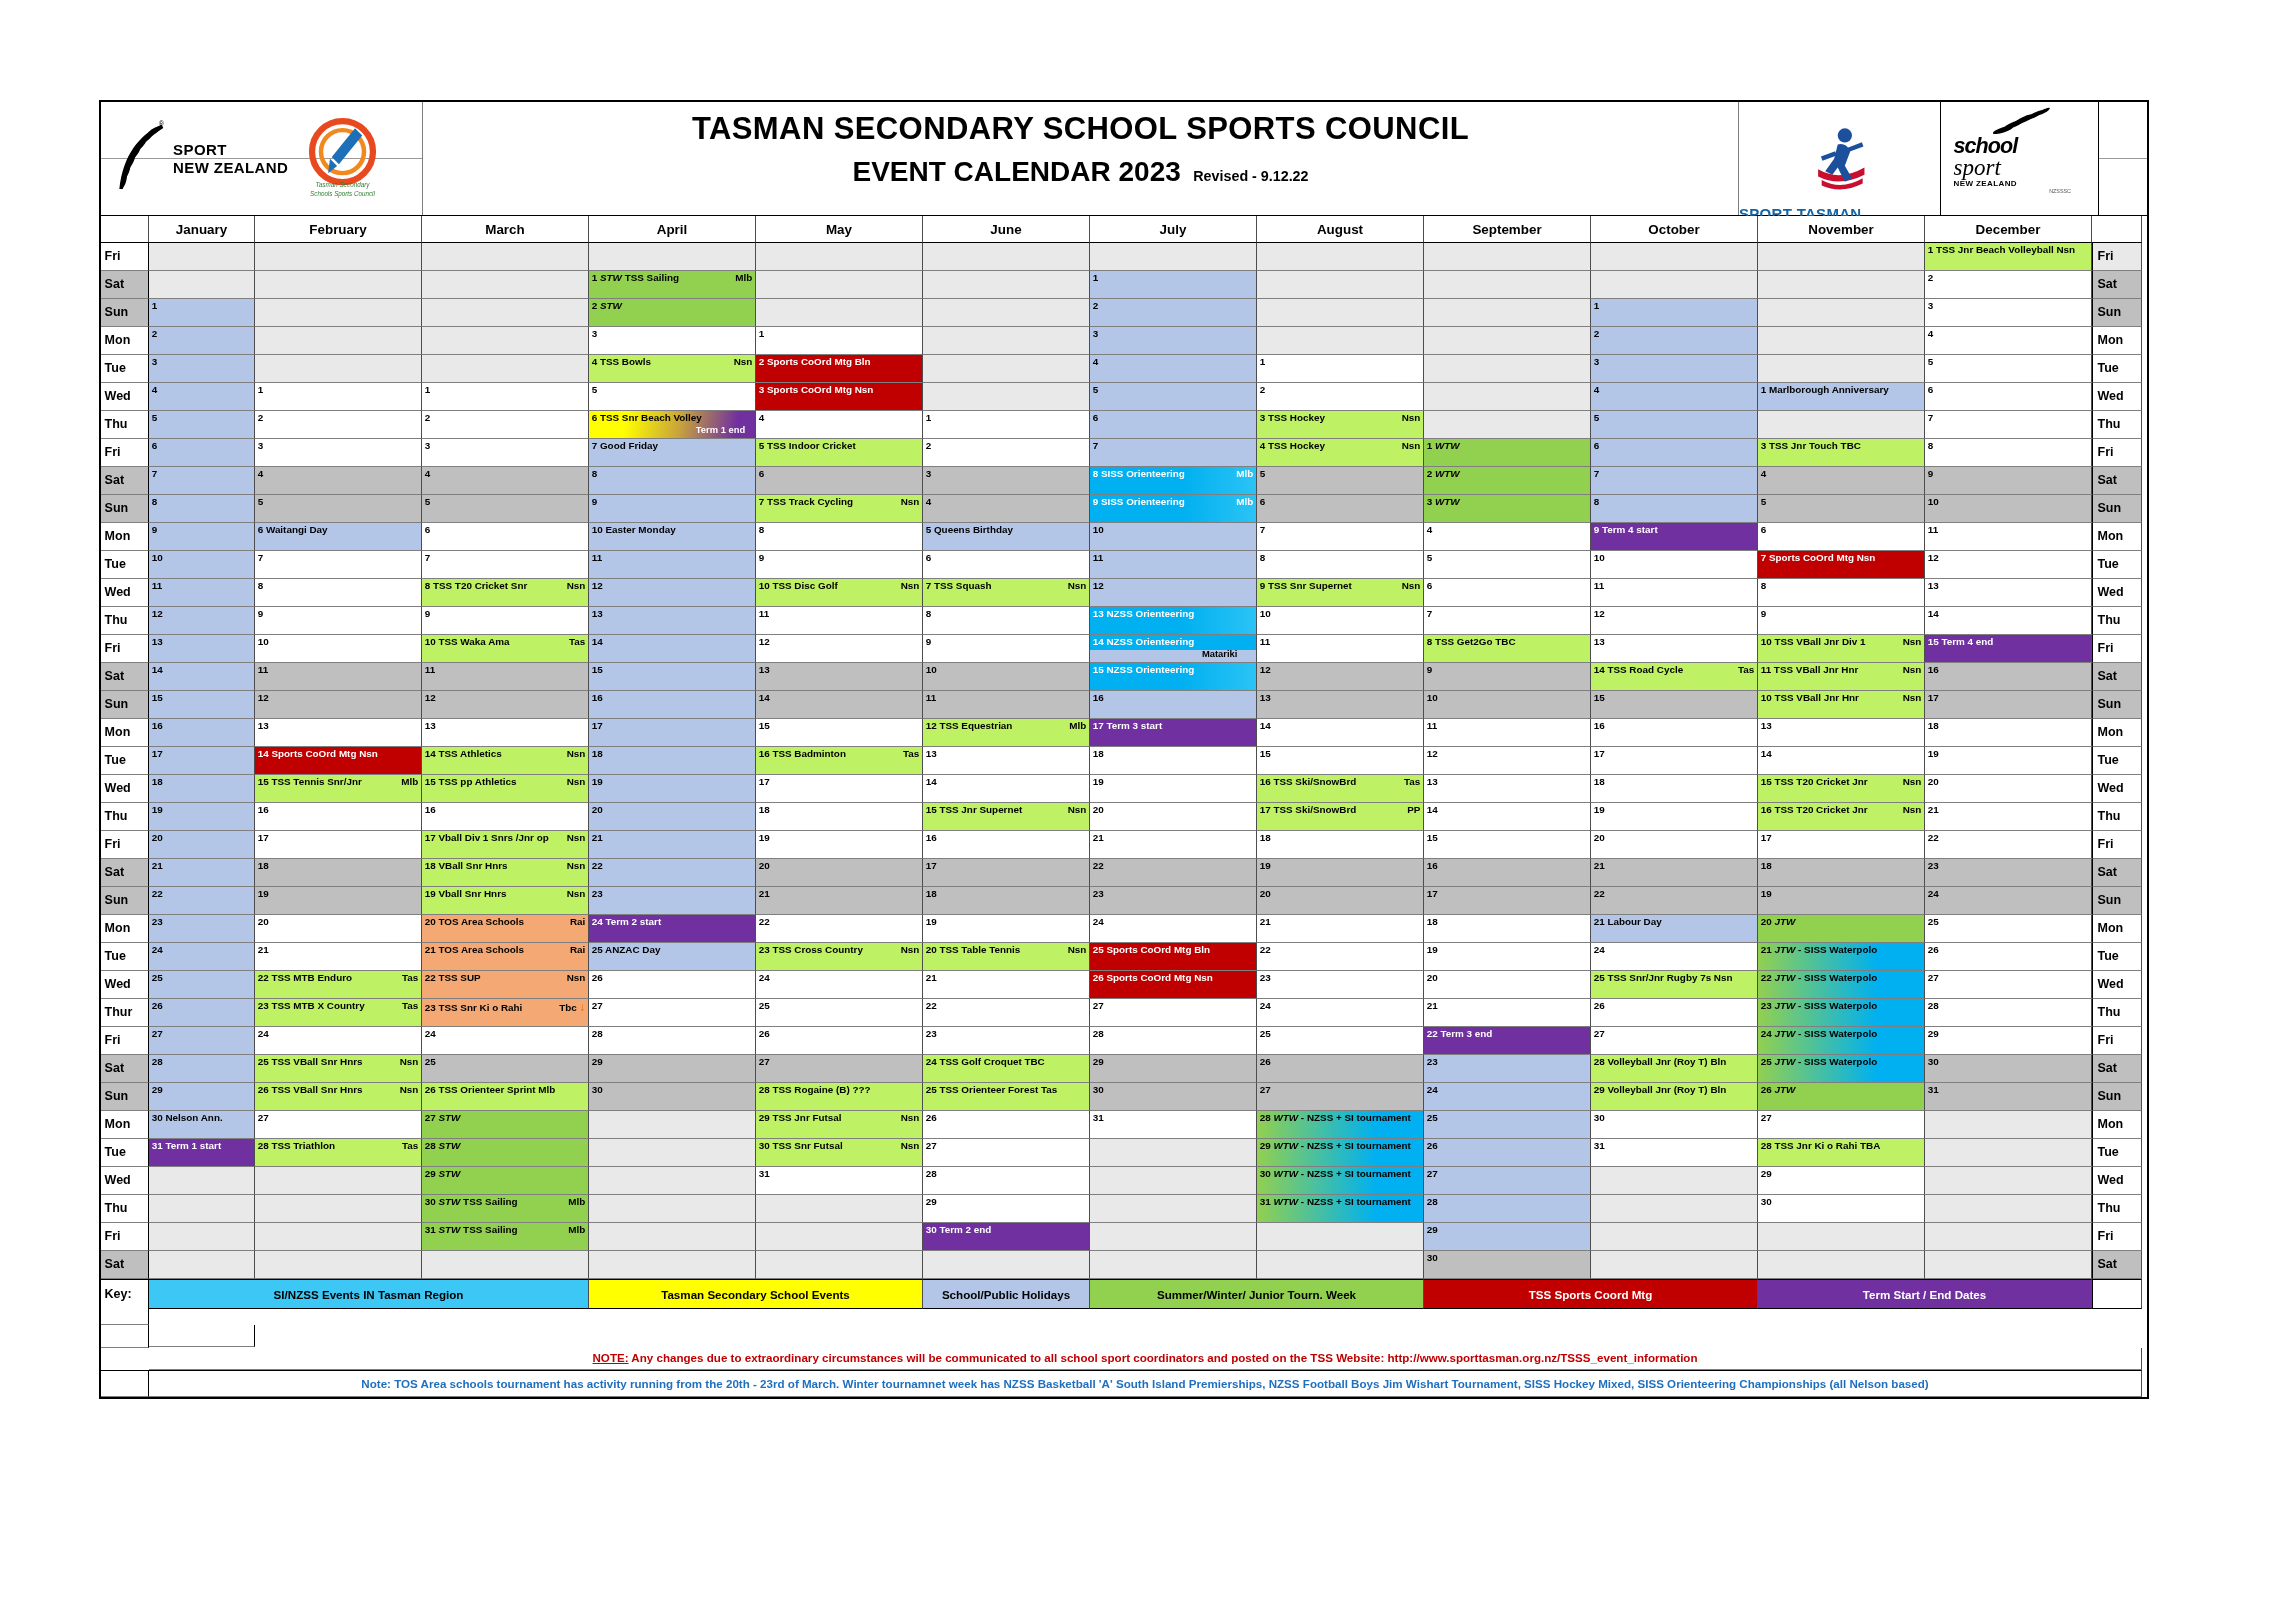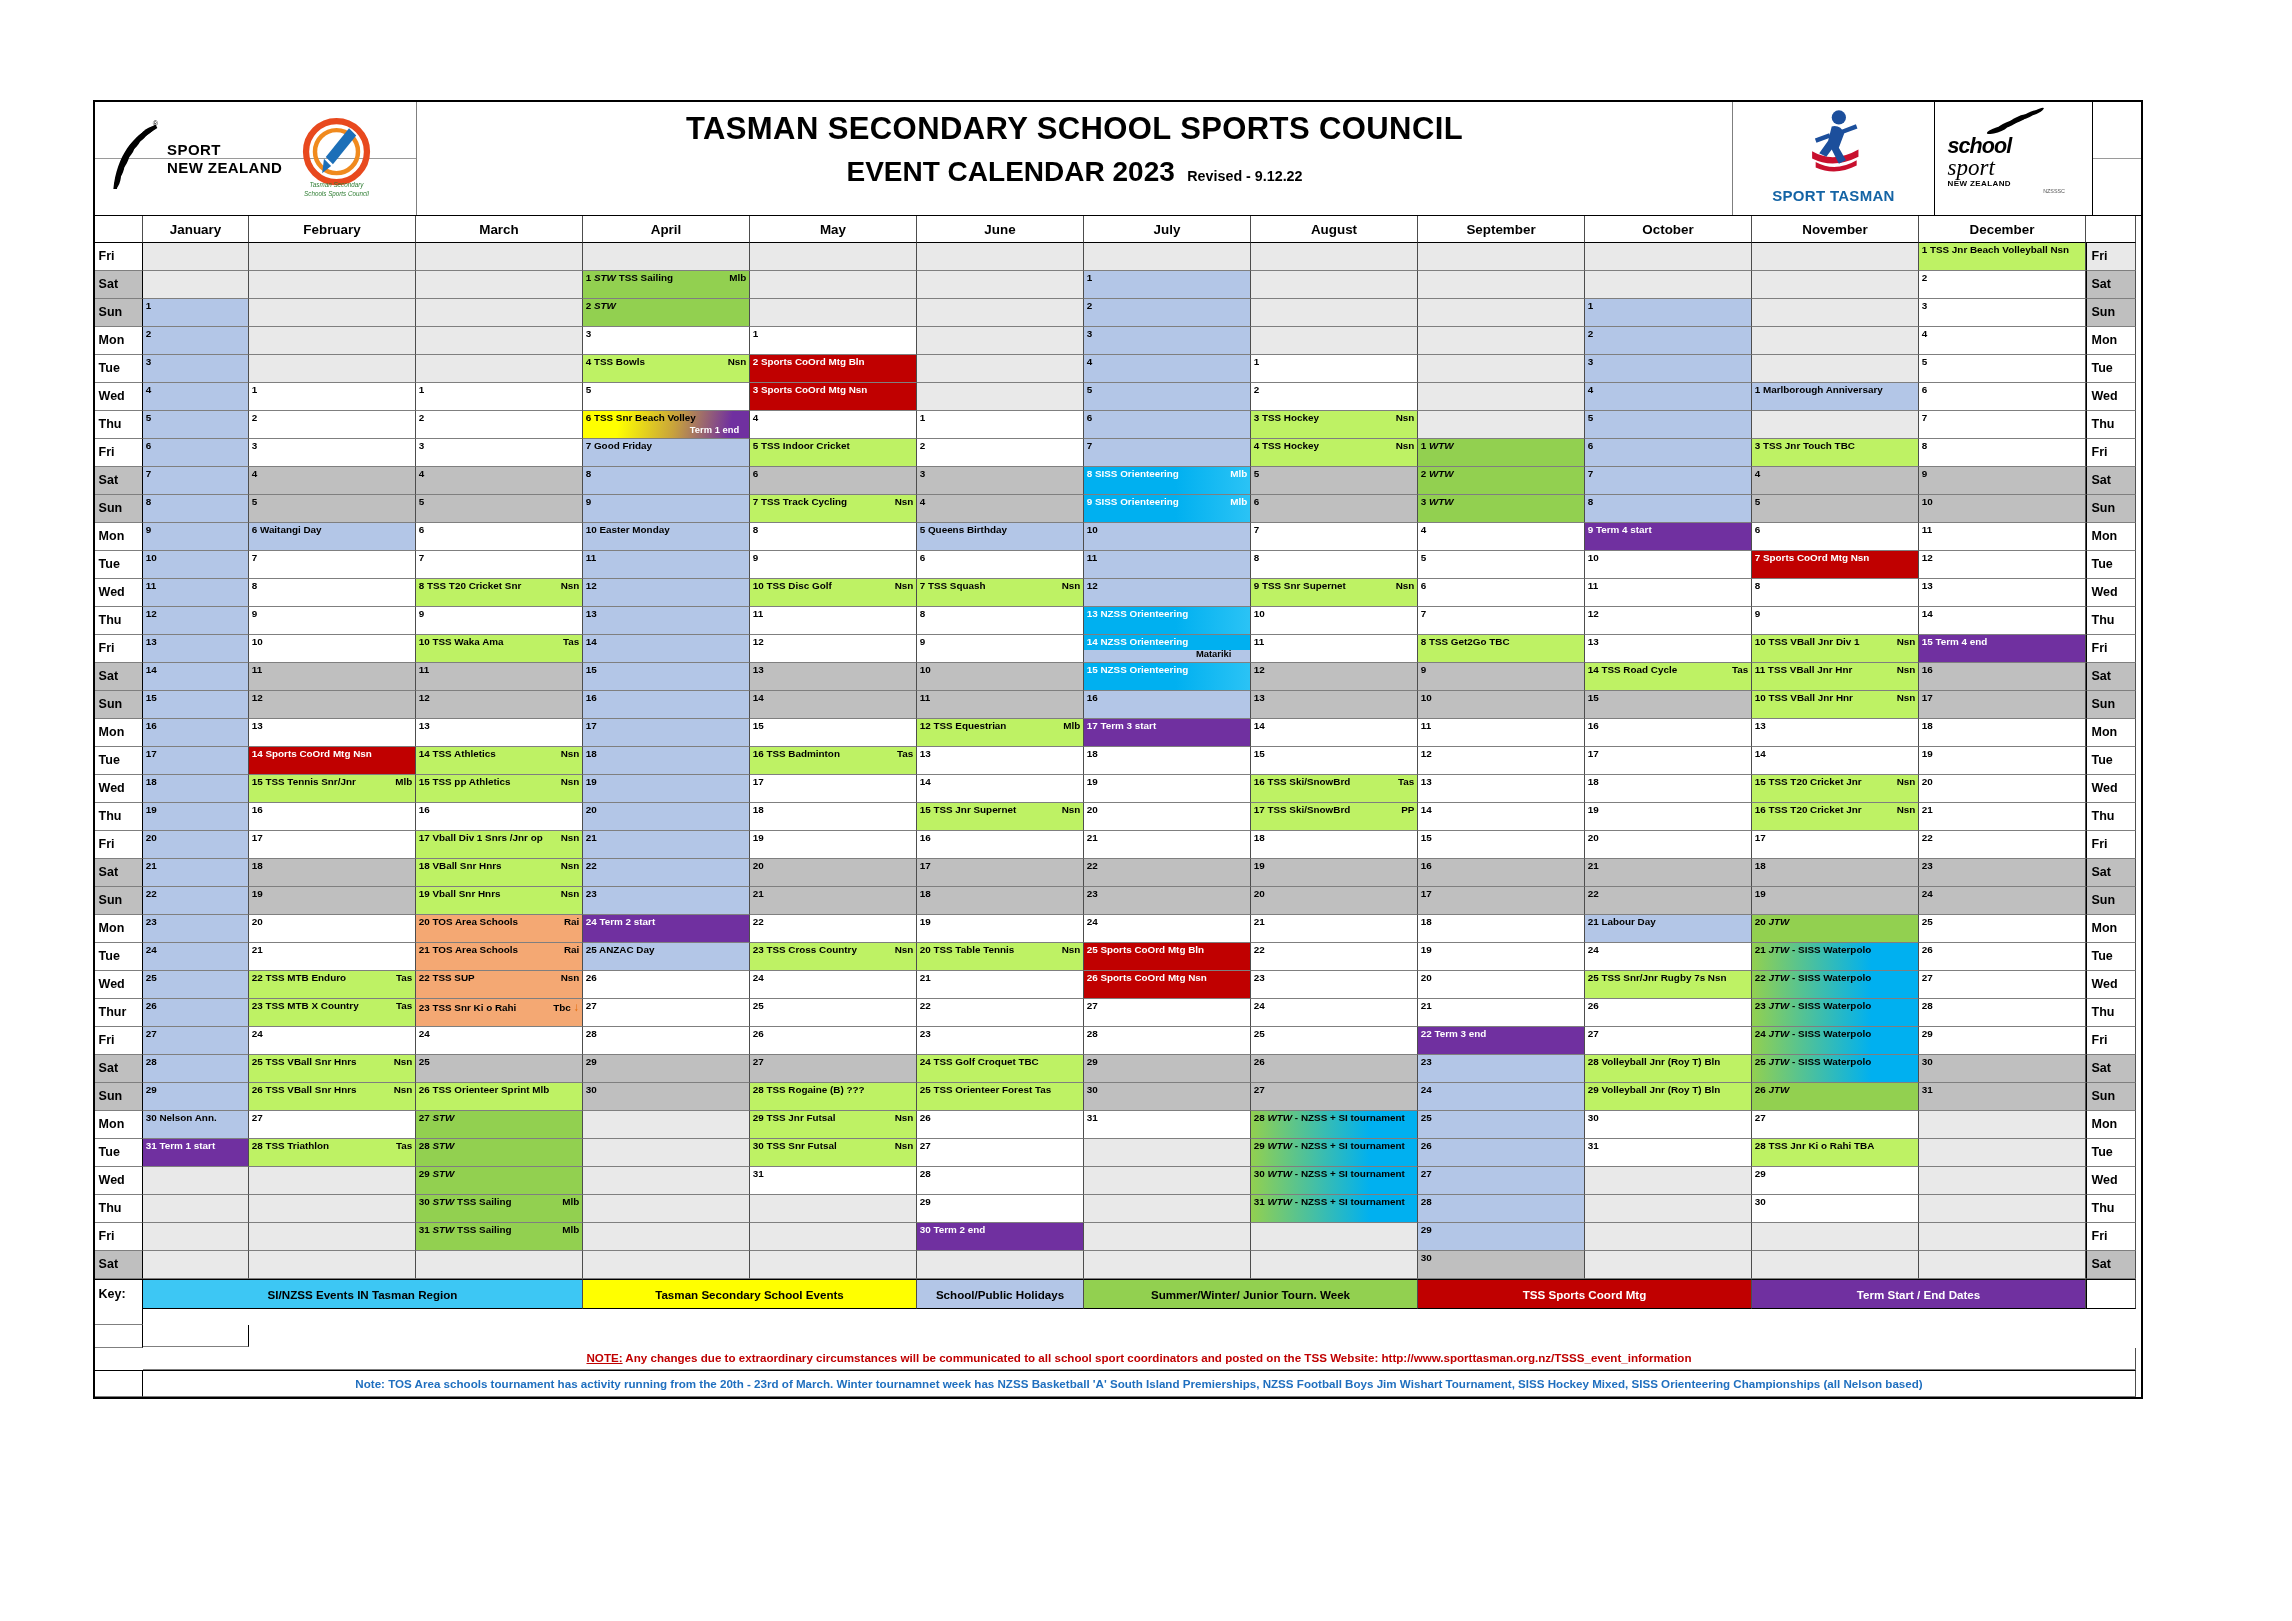--- a/index.html
+++ b/index.html
@@ -1,31 +1,31 @@
 <!DOCTYPE html>
 <html style="font-size:14.3px"><head>
 <meta charset="utf-8">
 <style>
   html,body{margin:0;padding:0;background:#fff;}
   body{width:2293px;height:1621px;position:relative;font-family:"Liberation Sans",sans-serif;-webkit-font-smoothing:antialiased;}
-  .cal{position:absolute;left:93px;top:100px;width:2046px;border:2.7px solid #000;background:#fff;}
+  .cal{position:absolute;left:99px;top:100px;width:2046px;border:2.7px solid #000;background:#fff;}
 
   
   .hband{display:flex;height:113px;border-bottom:1.8px solid #000;background:#fff;}
   .h-logos{width:322px;border-right:0.9px solid #7f7f7f;display:flex;align-items:center;gap:14.3px;padding-left:10.7px;box-sizing:border-box;position:relative;}
   .h-logos:after{content:"";position:absolute;left:0;right:0;top:56px;border-top:0.9px solid #9a9a9a;}
   .sportnz{display:flex;align-items:center;gap:5.4px;position:relative;z-index:1;background:transparent;}
   .sportnz .txt{font-weight:bold;font-size:15px;line-height:1.15;letter-spacing:0.4px;}
   .tsssc{position:relative;z-index:1;text-align:center;}
   .h-title{flex:1;text-align:center;padding-top:9px;}
   .t1{font-size:31px;font-weight:900;letter-spacing:0.4px;}
   .t2row{margin-top:9px;display:flex;justify-content:center;align-items:baseline;gap:12.5px;}
   .t2{font-size:28px;font-weight:900;}
   .rev{font-size:14.3px;font-weight:bold;}
-  .h-st{width:202px;border-left:0.9px solid #7f7f7f;text-align:center;padding-top:3px;box-sizing:border-box;}
+  .h-st{width:202px;border-left:0.9px solid #7f7f7f;padding-top:21px;box-sizing:border-box;}
   .st-name{color:#1464a5;font-weight:900;font-size:15px;letter-spacing:0.3px;}
   .h-ss{width:158px;border-left:0.9px solid #000;padding:5.4px 0 0 12.5px;box-sizing:border-box;position:relative;}
   .ss1{font-weight:900;font-size:21.5px;font-style:italic;letter-spacing:-0.9px;line-height:.9;}
   .ss2{font-size:23px;font-style:italic;font-family:"Liberation Serif",serif;line-height:.95;}
   .ss3{font-size:8px;font-weight:bold;letter-spacing:0.4px;}
   .ss4{font-size:5.4px;color:#555;text-align:right;padding-right:27px;}
   .h-end{width:48px;border-left:0.9px solid #000;position:relative;}
   .h-end:after{content:"";position:absolute;left:0;right:0;top:56px;border-top:0.9px solid #9a9a9a;}
 
   

